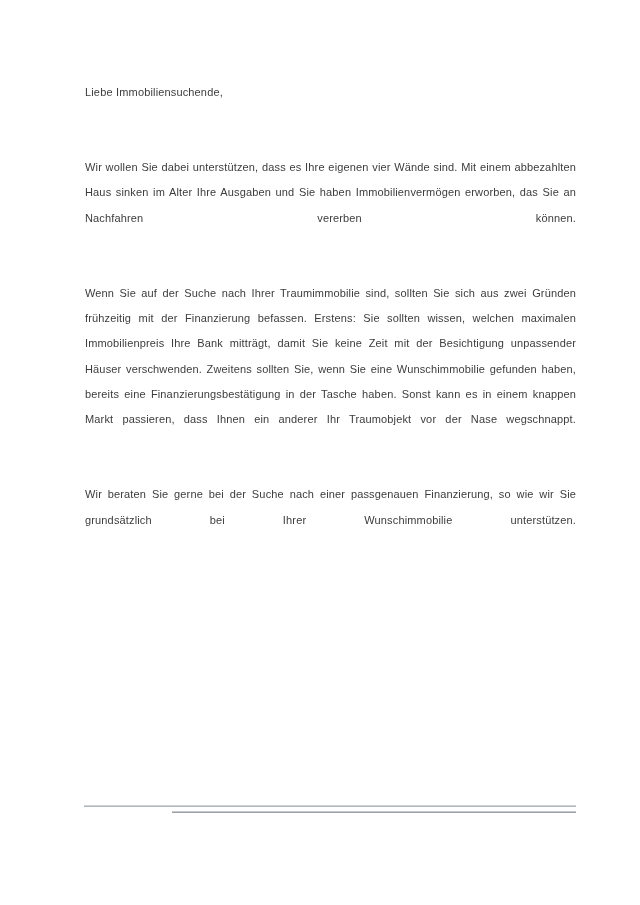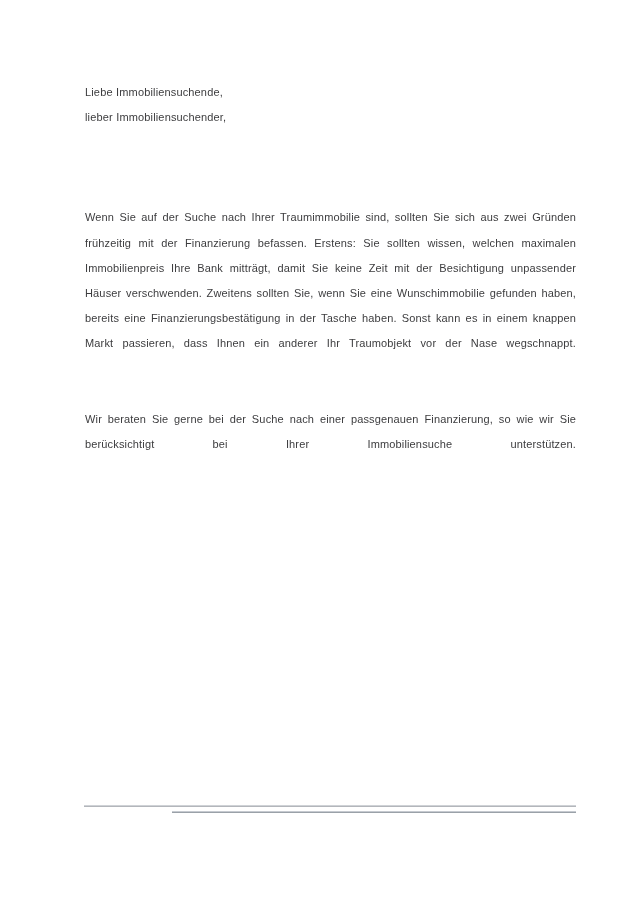--- a/index.html
+++ b/index.html
@@ -85,35 +85,35 @@
 </style>
 </head>
 <body>
 
 <div class="page">
 
   <div class="letter-body">
 
     <p class="para salutation">Liebe Immobiliensuchende,</p>
 
-    <p class="para salutation">lieber Immobiliensuchender,</p>
 
     <div class="spacer-sm"></div>
 
 
     <div class="spacer-para"></div>
 
+    <p class="para">Wir wollen Sie dabei unterstützen, dass es Ihre eigenen vier Wände sind. Mit einem abbezahlten Haus sinken im Alter Ihre Ausgaben und Sie haben Immobilienvermögen erworben, das Sie an Nachfahren vererben können.</p>
 
     <div class="spacer-para"></div>
 
     <p class="para">Wenn Sie auf der Suche nach Ihrer Traumimmobilie sind, sollten Sie sich aus zwei Gründen frühzeitig mit der Finanzierung befassen. Erstens: Sie sollten wissen, welchen maximalen Immobilienpreis Ihre Bank mitträgt, damit Sie keine Zeit mit der Besichtigung unpassender Häuser verschwenden. Zweitens sollten Sie, wenn Sie eine Wunschimmobilie gefunden haben, bereits eine Finanzierungsbestätigung in der Tasche haben. Sonst kann es in einem knappen Markt passieren, dass Ihnen ein anderer Ihr Traumobjekt vor der Nase wegschnappt.</p>
 
     <div class="spacer-para"></div>
 
-    <p class="para">Wir beraten Sie gerne bei der Suche nach einer passgenauen Finanzierung, so wie wir Sie berücksichtigt bei Ihrer Immobiliensuche unterstützen.</p>
+    <p class="para">Wir beraten Sie gerne bei der Suche nach einer passgenauen Finanzierung, so wie wir Sie grundsätzlich bei Ihrer Wunschimmobilie unterstützen.</p>
 
     <div class="spacer-para"></div>
 
 
   </div>
 
   <div class="footer-rules">
     <div class="rule rule-top"></div>
     <div class="rule rule-bottom"></div>
   </div>

